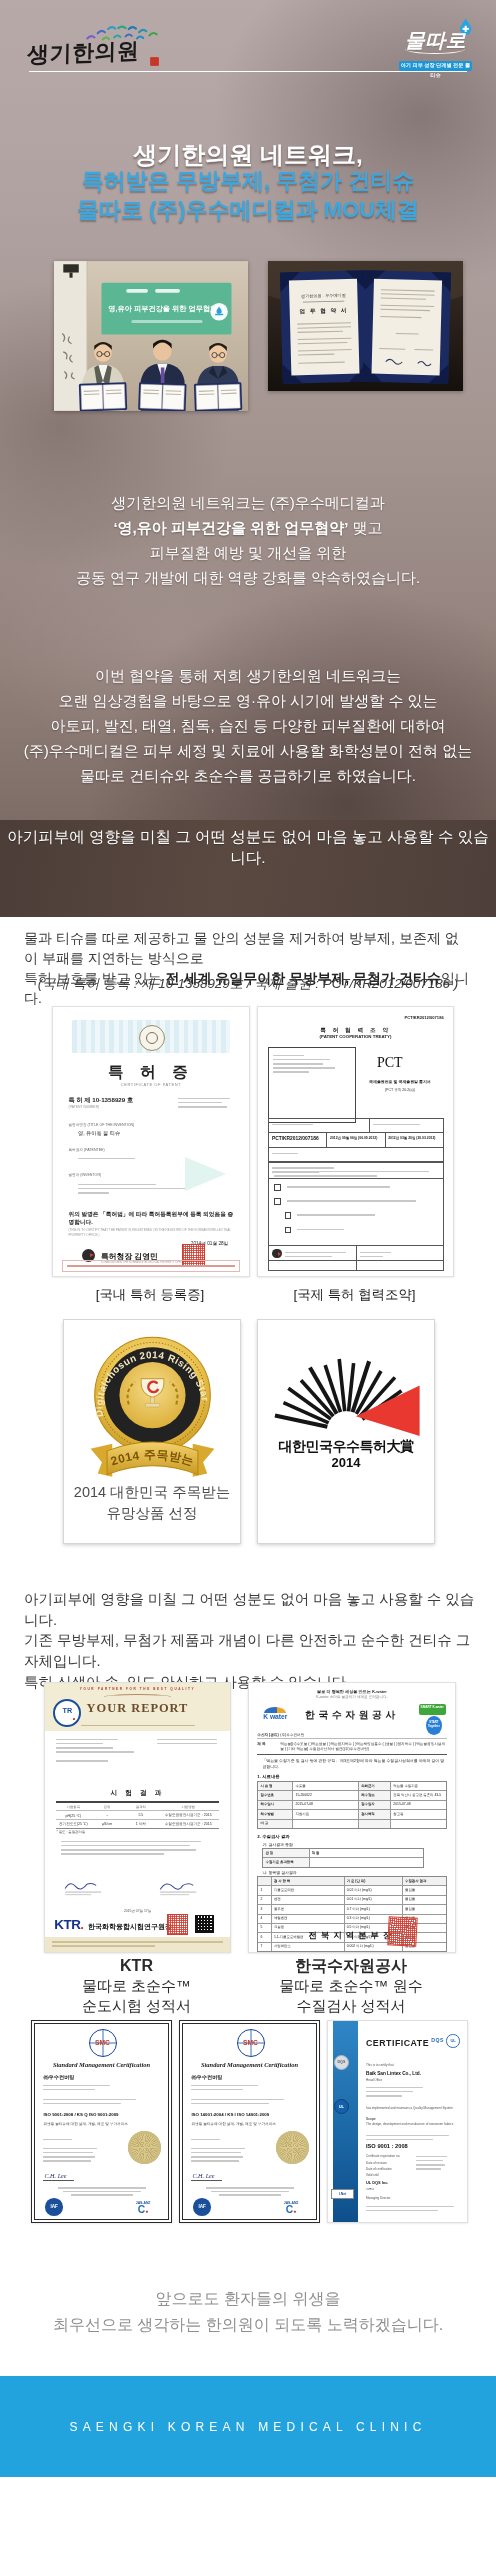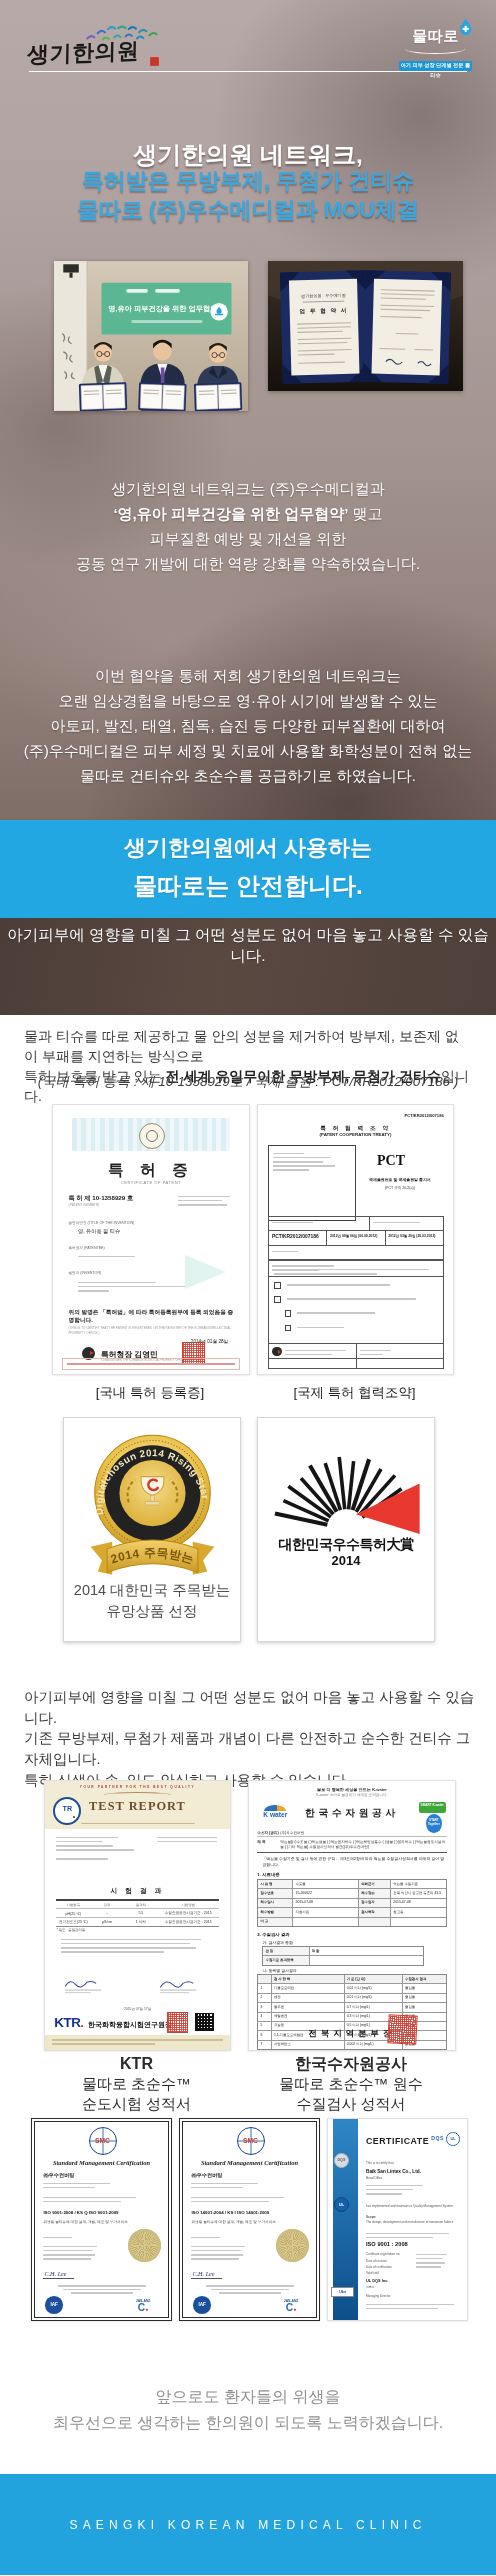--- a/index.html
+++ b/index.html
@@ -13,41 +13,41 @@
       radial-gradient(ellipse 50% 25% at 12% 52%, rgba(70,52,48,.30), transparent 70%),
       radial-gradient(ellipse 70% 35% at 70% 98%, rgba(48,34,30,.50), transparent 75%),
       radial-gradient(ellipse 55% 22% at 35% 78%, rgba(255,245,240,.10), transparent 70%),
       linear-gradient(180deg,#b6a9a8 0%,#b0a3a2 22%,#a3948f 55%,#93817c 80%,#7e6c66 100%);}
   .clinic-logo{position:absolute;left:27px;top:25px;width:134px;height:48px;}
   .clinic-logo .dots{position:absolute;left:57px;top:0;}
   .clinic-logo .cal{position:absolute;left:0;top:13.4px;font-family:"Liberation Serif",serif;
     font-size:22px;font-weight:900;color:#181818;letter-spacing:0.5px;transform:rotate(-2deg) skewX(-3deg);}
   .clinic-logo .seal{position:absolute;left:123px;top:32px;width:6.7px;height:6.7px;background:#c0392b;border-radius:1px;}
   .multaro-logo{position:absolute;right:27px;top:27px;width:67px;height:50px;text-align:center;}
-  .multaro-logo .mt{position:relative;font-size:15px;font-weight:900;color:#fff;letter-spacing:0.5px;
-    font-family:"Liberation Sans",sans-serif;text-shadow:0 0.5px 1px rgba(0,0,0,.15);}
+  .multaro-logo .mt{position:relative;font-size:20px;font-weight:900;color:#fff;letter-spacing:0.5px;
+    font-family:"Liberation Sans",sans-serif;text-shadow:0 0.5px 1px rgba(0,0,0,.15);font-style:italic;}
   .multaro-logo .swoosh{position:absolute;left:3.1px;top:20.7px;width:60px;height:5.2px;
     border-bottom:1.6px solid #fff;border-radius:0 0 60% 60%/0 0 100% 100%;}
   .multaro-badge{position:absolute;left:-3.1px;top:34px;width:73px;height:9.8px;background:#1e96d6;border-radius:2.1px;
     color:#fff;font-size:5.2px;font-weight:700;line-height:9.8px;}
   .drop{position:absolute;right:-3.1px;top:-9.3px;}
   .hr-line{position:absolute;top:71px;left:29px;width:438px;height:1px;background:#ffffff;}
   .t1{position:absolute;top:123px;left:0;right:0;text-align:center;font-size:24px;font-weight:800;color:#fff;
       text-shadow:0 1.6px 2.1px rgba(40,28,26,.45);}
   .t2{position:absolute;top:166px;left:0;right:0;text-align:center;font-size:22px;font-weight:800;color:#3ba7de;
       text-shadow:0 1.6px 1.6px rgba(40,28,26,.35);}
   .t3{position:absolute;top:195px;left:0;right:0;text-align:center;font-size:22px;font-weight:800;color:#3ba7de;
       text-shadow:0 1.6px 1.6px rgba(40,28,26,.35);}
   .photo{position:absolute;top:261px;box-shadow:0 1px 4.1px rgba(30,20,18,.35);}
   .photo-left{left:54px;width:194px;height:150px;}
   .photo-right{left:268px;width:195px;height:130px;}
   .hero-p{position:absolute;left:0;right:0;text-align:center;color:#fff;font-size:15px;line-height:25px;
       font-weight:500;text-shadow:0 1px 1.6px rgba(40,28,26,.40);}
   .hero-p span{display:block;}
-  .p1{top:476px;} .p2{top:663px;}
+  .p1{top:490px;} .p2{top:663px;}
   .p1 b,.hero-p b{font-weight:800;}
 
   
   .blue-band{width:496px;height:98px;background:#23a7e3;text-align:center;color:#fff;overflow:hidden;}
   .blue-band .b1{margin-top:13.4px;font-size:22px;font-weight:800;text-shadow:0 1px 1px rgba(0,60,90,.2);}
   .blue-band .b2{margin-top:6.2px;font-size:24px;font-weight:800;text-shadow:0 1px 1px rgba(0,60,90,.2);}
   .dark-band{width:496px;height:97px;text-align:center;color:#fff;overflow:hidden;
     background:linear-gradient(100deg,#4c3d38 0%,#5a4941 45%,#4e3f3a 100%);}
   .dark-band .d1{margin-top:12.4px;font-size:17px;font-weight:800;text-shadow:0 1px 1px rgba(0,0,0,.3);}
   .dark-band .d2{margin-top:7.2px;font-size:15.5px;font-weight:400;text-shadow:0 1px 1px rgba(0,0,0,.3);}
@@ -103,21 +103,21 @@
     repeating-linear-gradient(90deg,rgba(211,60,48,.85) 0 1px,transparent 1px 2.1px);
     border:1px solid #d33c30;}
   .pc-seal{position:absolute;left:129px;top:237px;width:20.7px;height:20.7px;}
   .pc-strip{position:absolute;left:9.3px;right:9.3px;bottom:4.1px;height:8.3px;border:0.5px solid #e3b9b4;padding:2.1px 4.1px 0;}
 
   
   .pct-ref{position:absolute;top:8.3px;right:9.3px;font-size:4.1px;font-weight:700;color:#222;}
   .pct-t{position:absolute;top:19.6px;left:0;right:0;text-align:center;font-size:5.7px;font-weight:800;letter-spacing:2.6px;color:#222;}
   .pct-te{position:absolute;top:27px;left:0;right:0;text-align:center;font-size:4.4px;font-weight:700;color:#222;}
   .pct-box{position:absolute;top:40px;left:10.3px;width:78px;height:66px;border:0.8px solid #444;padding:4.1px;}
-  .pct-big{position:absolute;top:48px;left:119px;font-size:14px;font-weight:700;color:#111;font-family:"Liberation Serif",serif;}
+  .pct-big{position:absolute;top:48px;left:119px;font-size:14px;font-weight:400;color:#111;font-family:"Liberation Serif",serif;}
   .pct-notice{position:absolute;top:72px;left:96px;right:7.2px;text-align:center;font-size:3.9px;font-weight:700;color:#222;}
   .pct-rule{position:absolute;top:81px;left:96px;right:7.2px;text-align:center;font-size:3.6px;color:#333;}
   .pct-grid{position:absolute;top:111px;left:10.3px;right:9.3px;border:0.5px solid #555;}
   .pct-grid .row{display:flex;border-top:0.5px solid #555;}
   .pct-grid .row:first-child{border-top:none;}
   .pct-grid .c{border-left:0.5px solid #555;padding:2.1px 2.6px;min-height:9.3px;flex:1;}
   .pct-grid .c:first-child{border-left:none;}
   .pct-appno{font-size:4.9px;font-weight:800;color:#111;}
   .pct-date{font-size:3.4px;font-weight:700;color:#222;}
   .pct-body{position:absolute;top:155px;left:10.3px;right:9.3px;height:87px;border:0.5px solid #555;padding:5.2px;}
@@ -439,24 +439,20 @@
 
     <div class="hero-p p2">
       <span>이번 협약을 통해 저희 생기한의원 네트워크는</span>
       <span>오랜 임상경험을 바탕으로 영·유아 시기에 발생할 수 있는</span>
       <span>아토피, 발진, 태열, 침독, 습진 등 다양한 피부질환에 대하여</span>
       <span>(주)우수메디컬은 피부 세정 및 치료에 사용할 화학성분이 전혀 없는</span>
       <span>물따로 건티슈와 초순수를 공급하기로 하였습니다.</span>
     </div>
   </section>
 
-  <section class="blue-band">
-    <div class="b1">생기한의원에서 사용하는</div>
-    <div class="b2">물따로는 안전합니다.</div>
-  </section>
 
   <section class="dark-band">
     <div class="d2">아기피부에 영향을 미칠 그 어떤 성분도 없어 마음 놓고 사용할 수 있습니다.</div>
   </section>
 
   <section class="white">
 
     <div class="intro">
       <span>물과 티슈를 따로 제공하고 물 안의 성분을 제거하여 방부제, 보존제 없이 부패를 지연하는 방식으로</span><br>
       <span>특허 보호를 받고 있는 </span><b>전 세계 유일무이한 무방부제, 무첨가 건티슈</b><span>입니다.</span>
@@ -663,21 +659,21 @@
       <span>아기피부에 영향을 미칠 그 어떤 성분도 없어 마음 놓고 사용할 수 있습니다.</span>
       <span>기존 무방부제, 무첨가 제품과 개념이 다른 안전하고 순수한 건티슈 그 자체입니다.</span>
       <span>특히 신생아 손, 입도 안심하고 사용할 수 있습니다.</span>
     </div>
 
     <div class="doc" style="top:765px;left:44px;width:185px;height:269px;">
       <div class="ktr-head">
         <div class="ktr-tag">YOUR PARTNER FOR THE BEST QUALITY</div>
         <div class="ktr-flour"></div>
         <div class="tr-logo">TR<i></i></div>
-        <div class="ktr-title">TEST REPORT</div>
+        <div class="ktr-title">YOUR REPORT</div>
         <div class="ktr-addr"><span class="bar inln" style="width:114px;background:#c9b88a;margin:0"></span></div>
       </div>
       <div class="ktr-fields">
         <span class="bar" style="width:62px"></span>
           <span class="bar" style="width:47px"></span>
         <span class="bar" style="width:57px"></span>
           <span class="bar" style="width:78px"></span>
         <span class="bar" style="width:52px;margin-top:7.2px"></span>
       </div>
       <div class="ktr-fields2">

